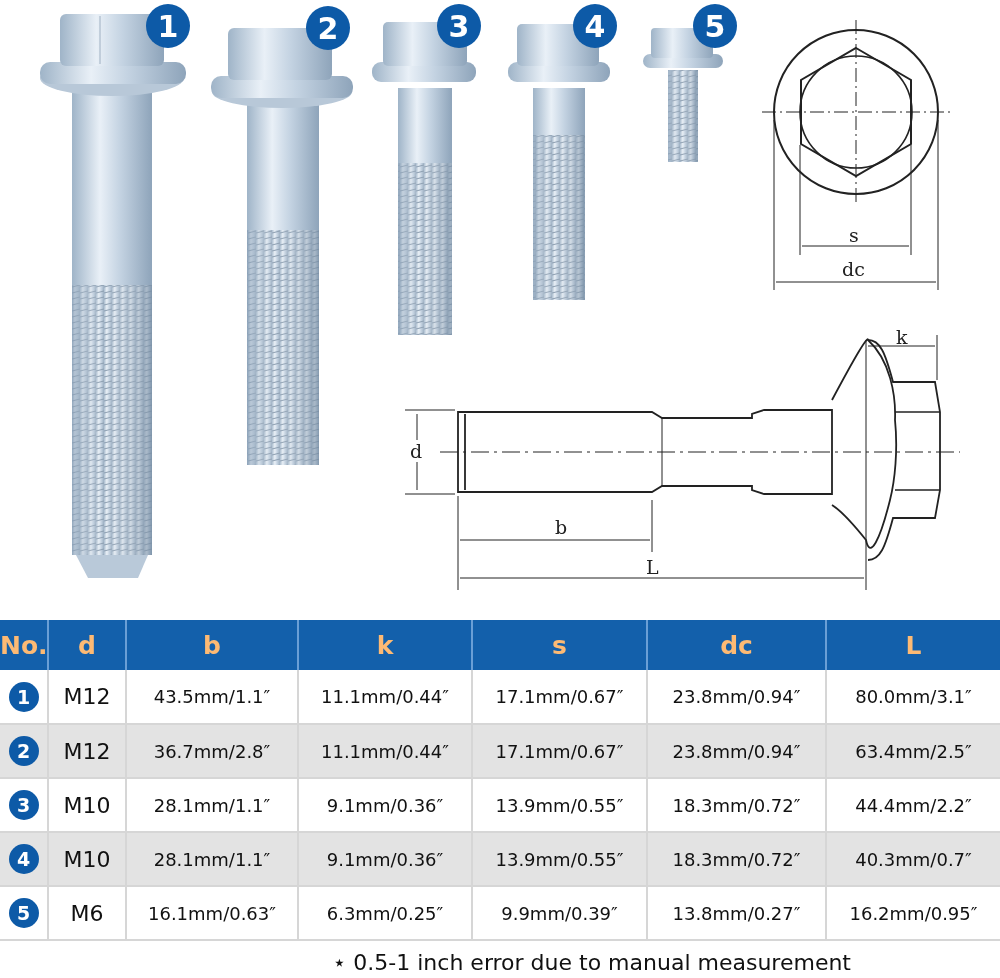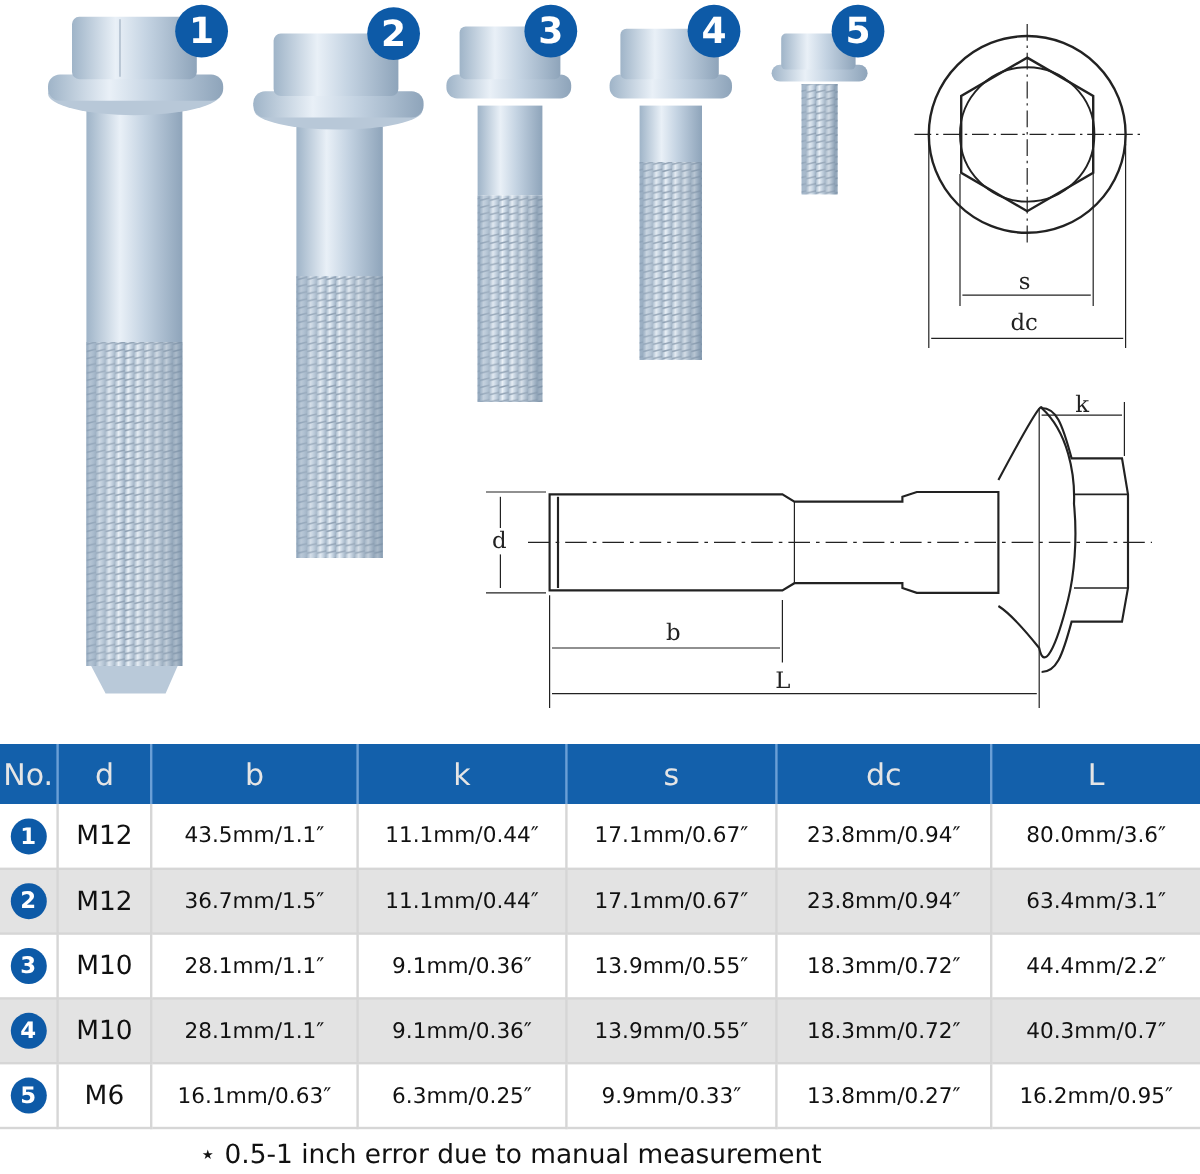--- a/index.html
+++ b/index.html
@@ -19,41 +19,41 @@
   .dim-label {
     position: absolute; font-family: "DejaVu Serif", "Liberation Serif", serif;
     font-size: 19px; color: #222;
   }
 
   table.spec {
     position: absolute; left: 0; top: 620px; width: 1000px;
     border-collapse: collapse; table-layout: fixed;
   }
   table.spec th {
-    background: #1360ab; color: #e5e5e5; font-weight: normal;
+    background: #1360ab; color: #fdba74; font-weight: bold;
     font-size: 25px; height: 50px; border-right: 2px solid #6a9fd6;
     font-family: "DejaVu Sans", sans-serif;
   }
   table.spec th:last-child { border-right: none; }
   table.spec td {
     height: 54px; text-align: center; font-size: 18px; color: #111;
     border-right: 2px solid #d6d6d6; border-bottom: 2px solid #d6d6d6;
     font-family: "DejaVu Sans", sans-serif;
   }
   table.spec td:last-child { border-right: none; }
   table.spec tr.alt td { background: #e3e3e3; }
   table.spec td.dcol { font-size: 22px; margin-left: 32px; }
   .row-badge {
     display: inline-flex; width: 30px; height: 30px; border-radius: 50%;
     background: #0d5aa7; color: #fff; font-weight: bold; font-size: 19px;
     align-items: center; justify-content: center;
   }
   .note {
     position: absolute; left: 0; width: 851px; top: 950px;
-    text-align: center; font-size: 22px; color: #111;
+    text-align: right; font-size: 22px; color: #111;
   }
 </style>
 </head>
 <body>
 
 <div class="top">
   <svg width="1000" height="618" viewBox="0 0 1000 618">
     <defs>
       <linearGradient id="steel" x1="0" x2="1" y1="0" y2="0">
         <stop offset="0" stop-color="#9fb4c8"></stop>
@@ -187,30 +187,30 @@
     </tr>
   </thead>
   <tbody>
     <tr>
       <td><span class="row-badge">1</span></td>
       <td class="dcol">M12</td>
       <td>43.5mm/1.1″</td>
       <td>11.1mm/0.44″</td>
       <td>17.1mm/0.67″</td>
       <td>23.8mm/0.94″</td>
-      <td>80.0mm/3.6″</td>
+      <td>80.0mm/3.1″</td>
     </tr>
     <tr class="alt">
       <td><span class="row-badge">2</span></td>
       <td class="dcol">M12</td>
-      <td>36.7mm/1.5″</td>
+      <td>36.7mm/2.8″</td>
       <td>11.1mm/0.44″</td>
       <td>17.1mm/0.67″</td>
       <td>23.8mm/0.94″</td>
-      <td>63.4mm/3.1″</td>
+      <td>63.4mm/2.5″</td>
     </tr>
     <tr>
       <td><span class="row-badge">3</span></td>
       <td class="dcol">M10</td>
       <td>28.1mm/1.1″</td>
       <td>9.1mm/0.36″</td>
       <td>13.9mm/0.55″</td>
       <td>18.3mm/0.72″</td>
       <td>44.4mm/2.2″</td>
     </tr>
@@ -221,20 +221,20 @@
       <td>9.1mm/0.36″</td>
       <td>13.9mm/0.55″</td>
       <td>18.3mm/0.72″</td>
       <td>40.3mm/0.7″</td>
     </tr>
     <tr>
       <td><span class="row-badge">5</span></td>
       <td class="dcol">M6</td>
       <td>16.1mm/0.63″</td>
       <td>6.3mm/0.25″</td>
-      <td>9.9mm/0.33″</td>
+      <td>9.9mm/0.39″</td>
       <td>13.8mm/0.27″</td>
       <td>16.2mm/0.95″</td>
     </tr>
   </tbody>
 </table>
 
 <div class="note">⋆ 0.5-1 inch error due to manual measurement</div>
 
 </body></html>

